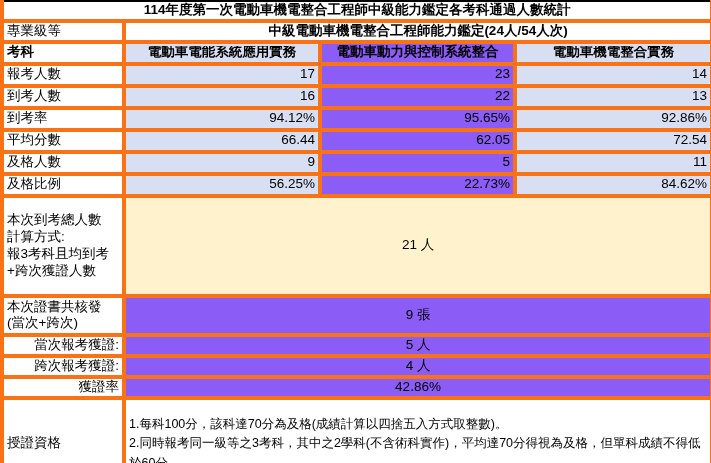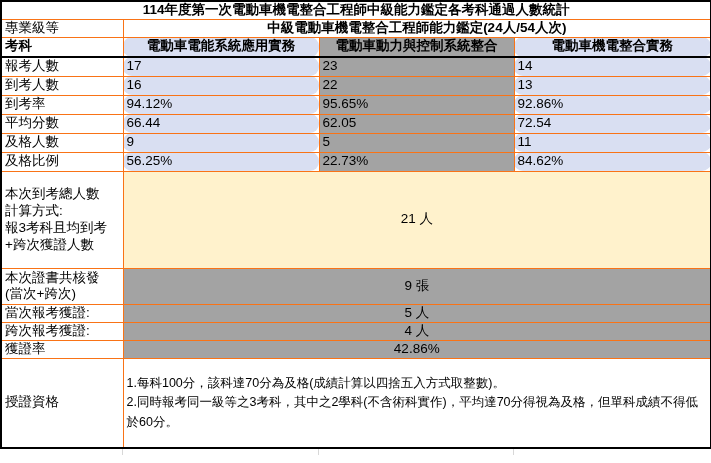--- a/index.html
+++ b/index.html
@@ -8,43 +8,43 @@
     color:#000;
     width:711px;
   }
   .sheet{width:711px;}
   table.stat{
     border-collapse:collapse;
     table-layout:fixed;
     width:711px;
   }
   table.stat td{
-    border:1px solid #f97316;
+    border:4px solid #f97316;
     padding:0 3px;
     font-size:13.5px;
     line-height:1.25;
     overflow:hidden;
     vertical-align:middle;
   }
   
   table.stat{border:2px solid #000;}
   tr.title-row td{border-top:2px solid #000;}
   tr.qual-row td{border-bottom:2px solid #000;}
   td.first{border-left:2px solid #000;}
   td.last{border-right:2px solid #000;}
   tr.subjects-row td{border-bottom:2px solid #000;}
 
   .bold{font-weight:bold;}
   .center{text-align:center;}
-  .right{text-align:left;}
+  .right{text-align:right;}
   .left{text-align:left;}
   .pre{white-space:pre-line;}
 
   .bg-blue{background:#D9DFF2;border-radius:9px;}
-  .bg-pink{background:#a3a3a3;}
+  .bg-pink{background:#8b5cf6;}
   .bg-yellow{background:#FFF2CC;}
 
   tr.title-row td{height:17px;}
   tr.level-row td{height:16px;}
   tr.subjects-row td{height:18px;font-weight:bold;}
   tr.data-row td{height:18px;}
   tr.attendees-row td{height:96px;}
   tr.cert-row td{height:35px;}
   tr.small-row td{height:17px;}
   tr.qual-row td{height:88px;}

